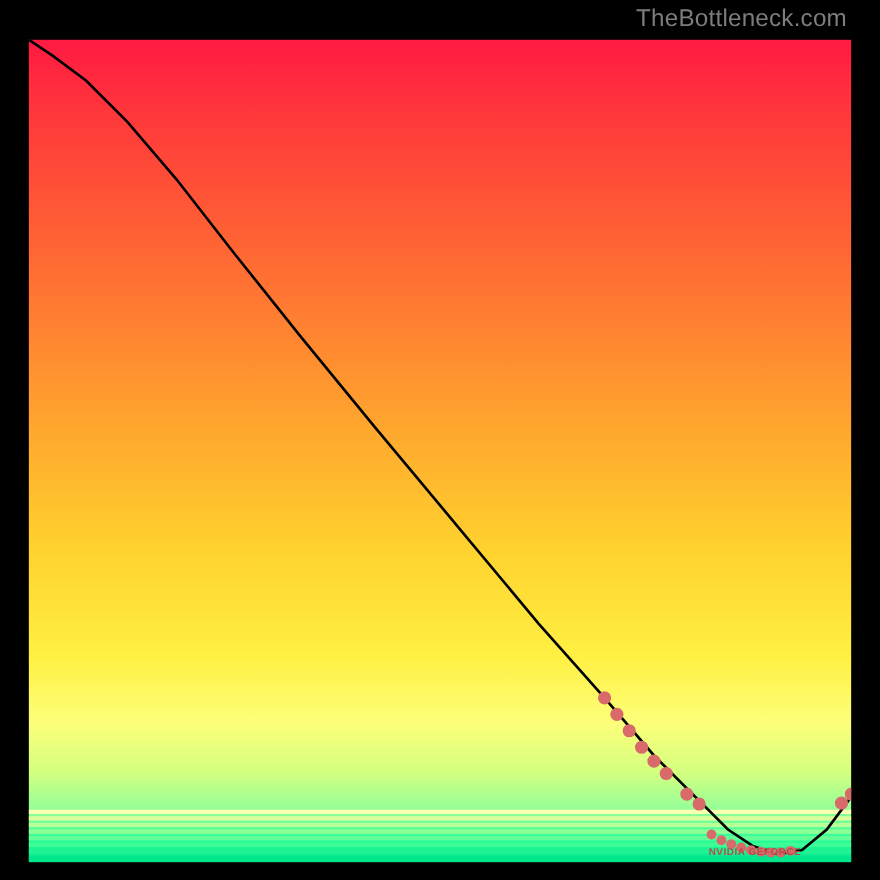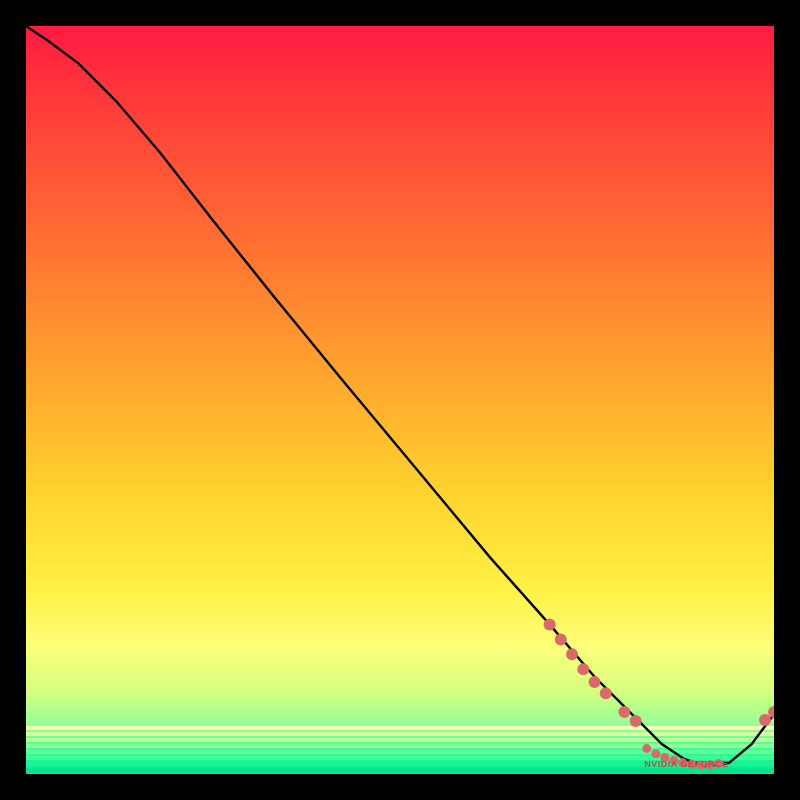--- a/index.html
+++ b/index.html
@@ -13,21 +13,21 @@
   }
   .stage {
     position: relative;
     width: 800px;
     height: 800px;
     background: #000;
   }
   .plot-area {
     position: absolute;
     left: 26px;
-    top: 26px;
+    top: 36px;
     width: 748px;
     height: 748px;
     overflow: hidden;
   }
   .gradient {
     position: absolute;
     inset: 0;
     background: linear-gradient(
       to bottom,
       #ff1a42 0%,
@@ -112,13 +112,14 @@
           <circle cx="683.7" cy="739.0" r="4.5" class="dot"></circle>
           <circle cx="692.6" cy="737.5" r="4.5" class="dot"></circle>
           <circle cx="739.0" cy="694.1" r="6" class="dot"></circle>
           <circle cx="748.0" cy="685.9" r="6" class="dot"></circle>
         </g>
     </svg>
 
     <div class="tiny-label" id="anno" style="left: 618.24px; top: 733.024px;">NVIDIA GEFORCE</div>
   </div>
 
+  <div class="watermark">TheBottleneck.com</div>
 </div>
 
 </body></html>

